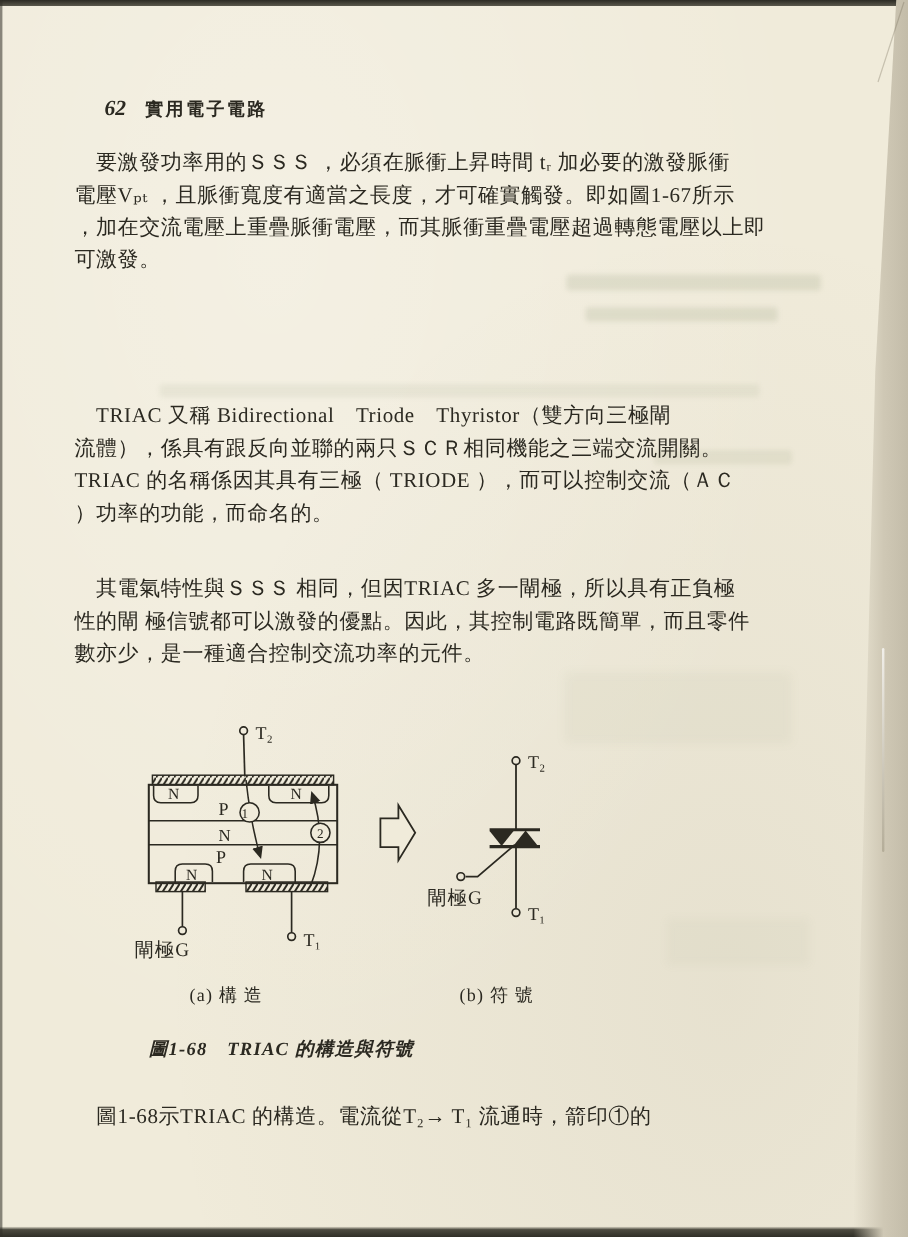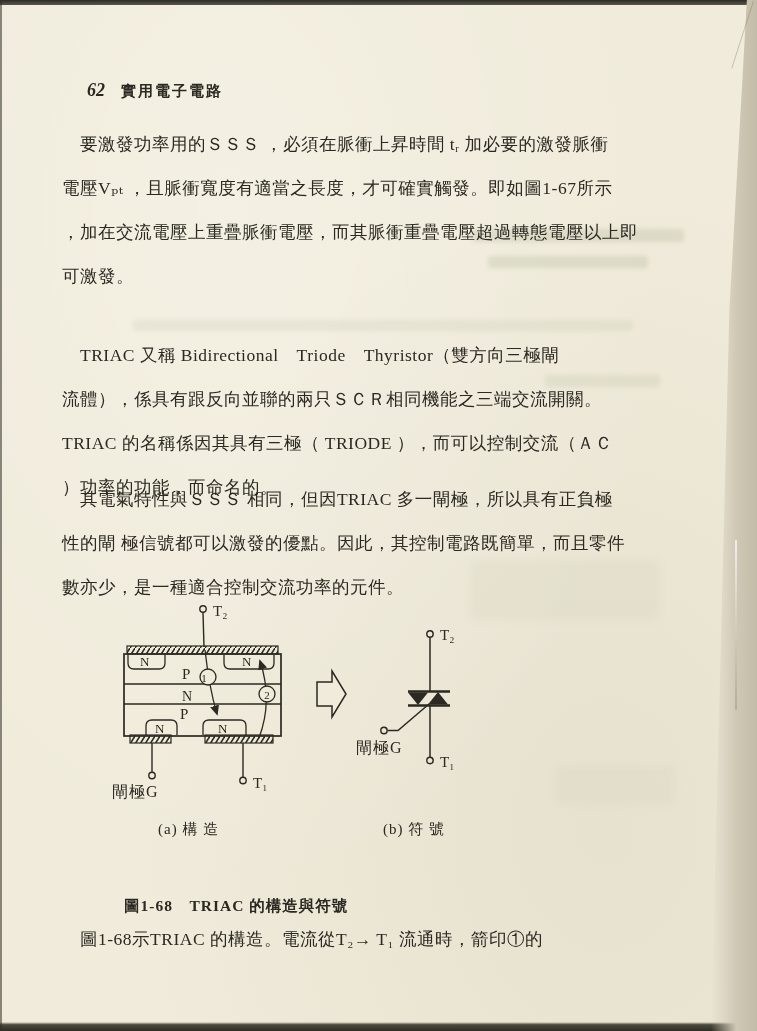--- a/index.html
+++ b/index.html
@@ -34,40 +34,40 @@
 
   
   .bleed{position:absolute;background:rgba(125,135,100,.16);filter:blur(2px);border-radius:3px;}
 
   .header{position:absolute;left:87px;top:80px;display:flex;align-items:baseline;gap:16px;}
   .pagenum{font-weight:bold;font-style:italic;font-size:18px;}
   .booktitle{font-size:15px;letter-spacing:2px;font-weight:600;font-family:Liberation Mono, monospace;}
 
   .para{
     position:absolute;left:62px;width:612px;
-    font-size:17.5px;line-height:44px;letter-spacing:.5px;
+    font-size:17.5px;line-height:27px;letter-spacing:.5px;
     white-space:pre-line;text-align:justify;
   }
   .p1{top:122px;}
   .p2{top:333px;}
   .p3{top:477px;}
   .p4{top:917px;width:640px;}
 
   .heading{
     position:absolute;left:85px;top:288px;width:620px;
     font-size:21px;font-weight:bold;letter-spacing:.5px;white-space:pre;
   }
 
   .figure-svg{position:absolute;left:88px;top:593px;}
   .fig-label{font-family:"Liberation Serif","DejaVu Serif",serif;fill:#2b2921;}
   .caption{position:absolute;font-size:15px;letter-spacing:1px;white-space:pre;text-align:center;}
   .caption-a{left:158px;top:820px;}
   .caption-b{left:383px;top:820px;}
-  .fig-caption{position:absolute;left:124px;top:896px;font-size:15.5px;font-weight:600;
-    letter-spacing:1px;white-space:pre;}
+  .fig-caption{position:absolute;left:124px;top:864px;font-size:15.5px;font-weight:600;
+    letter-spacing:1px;white-space:pre;font-style:italic;}
 </style>
 </head>
 <body>
 
 <div class="page">
 
   <div class="edge-top"></div>
   <div class="edge-bottom"></div>
   <div class="edge-left"></div>
   <div class="edge-right"></div>

